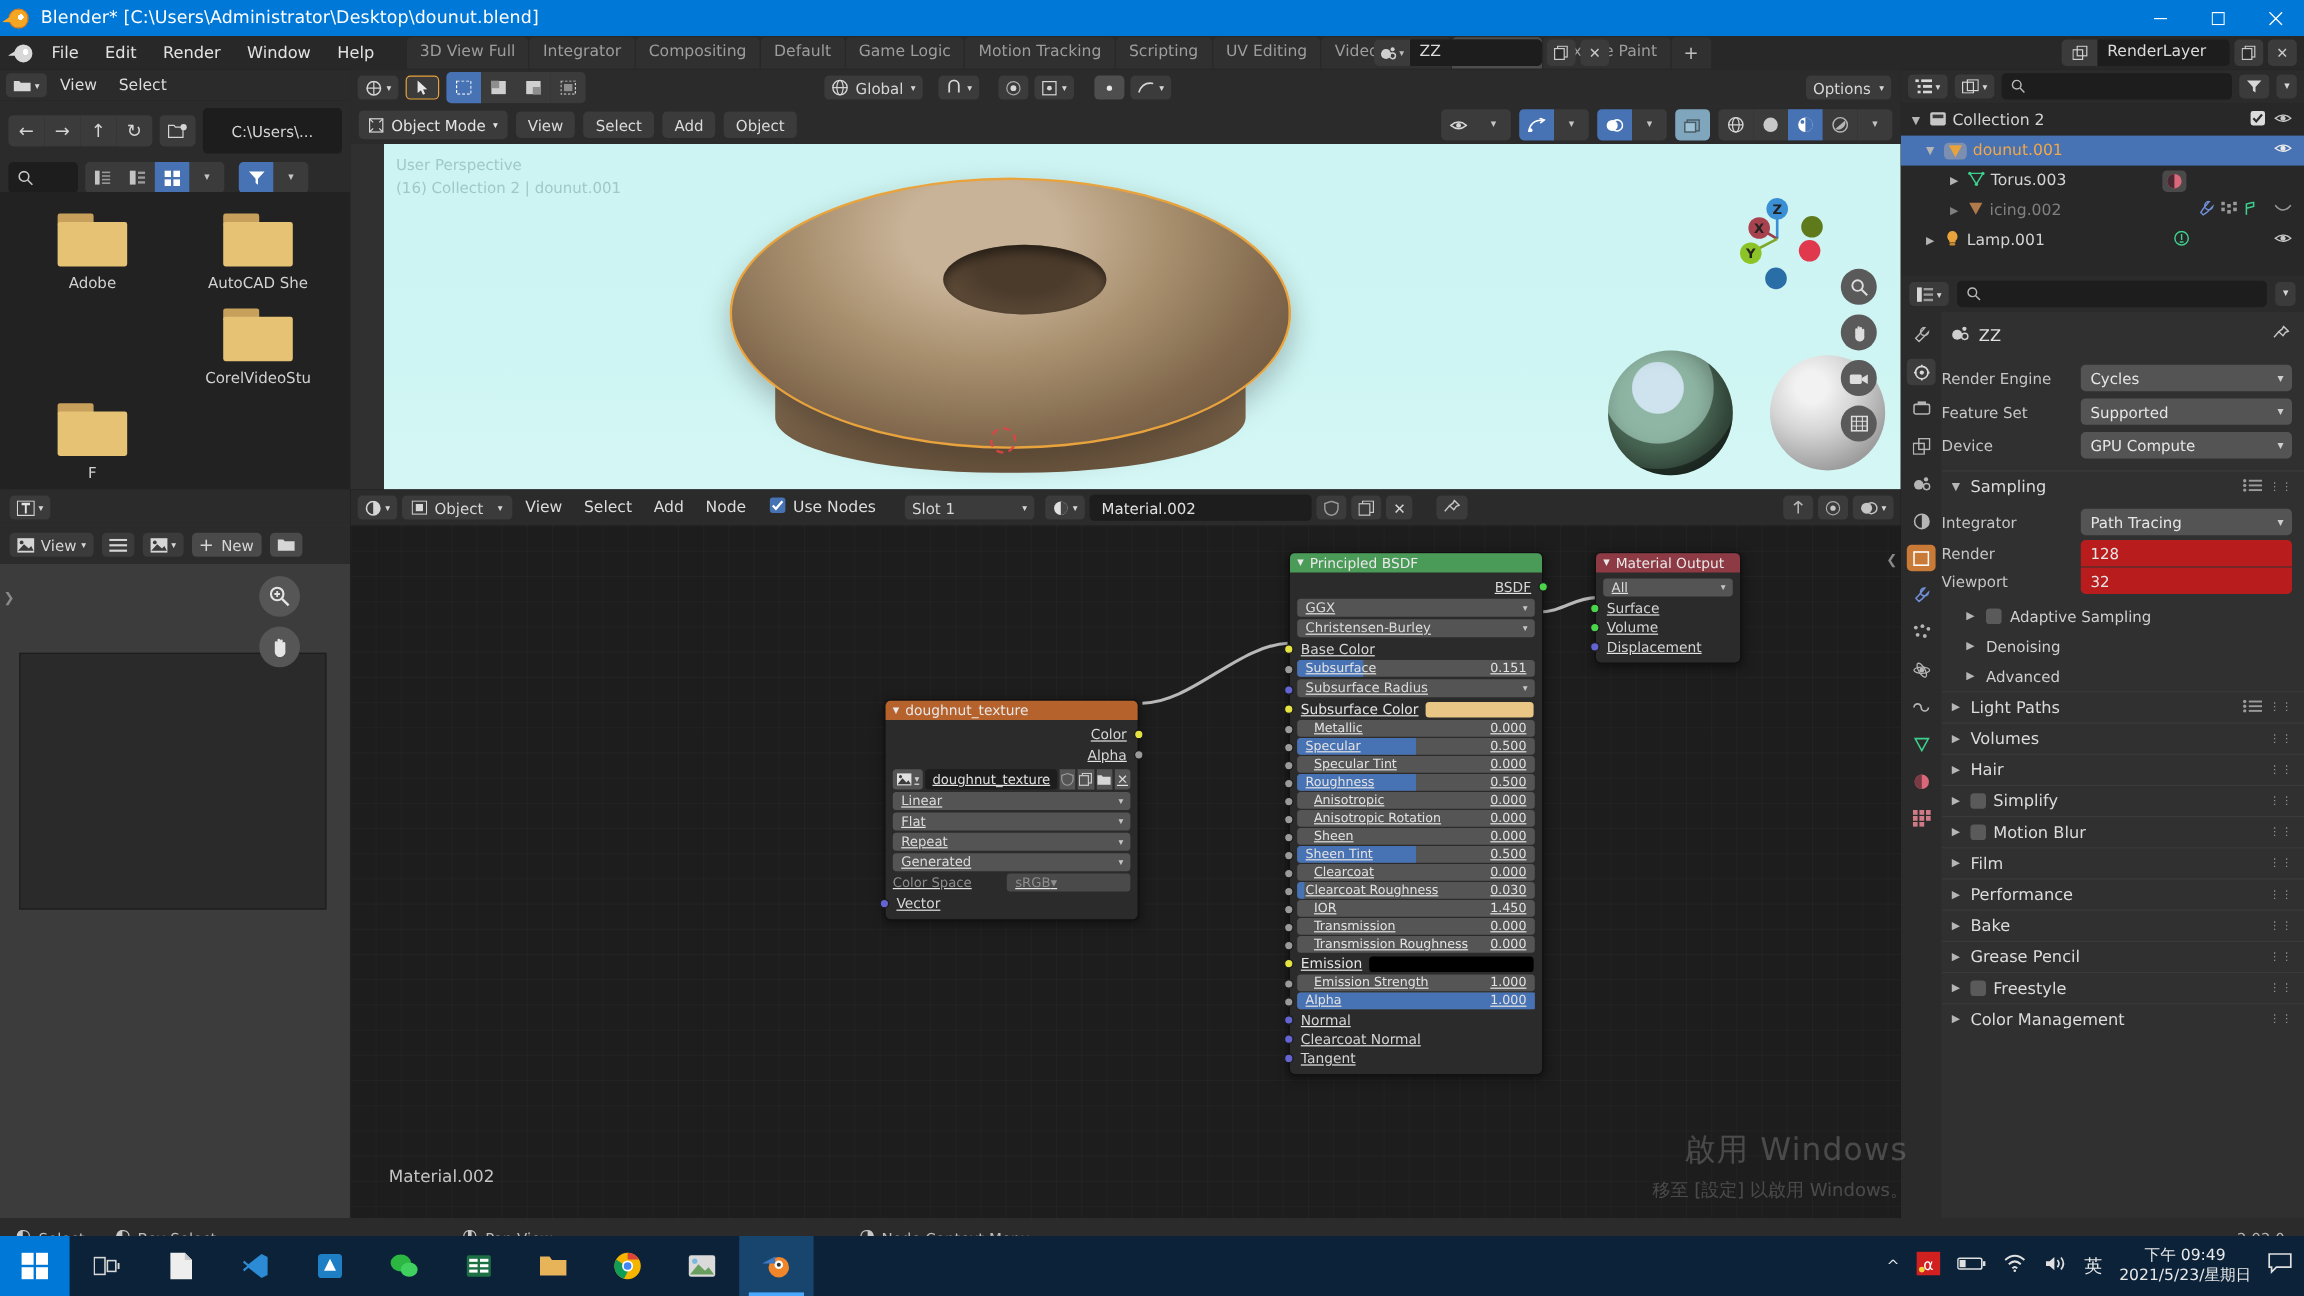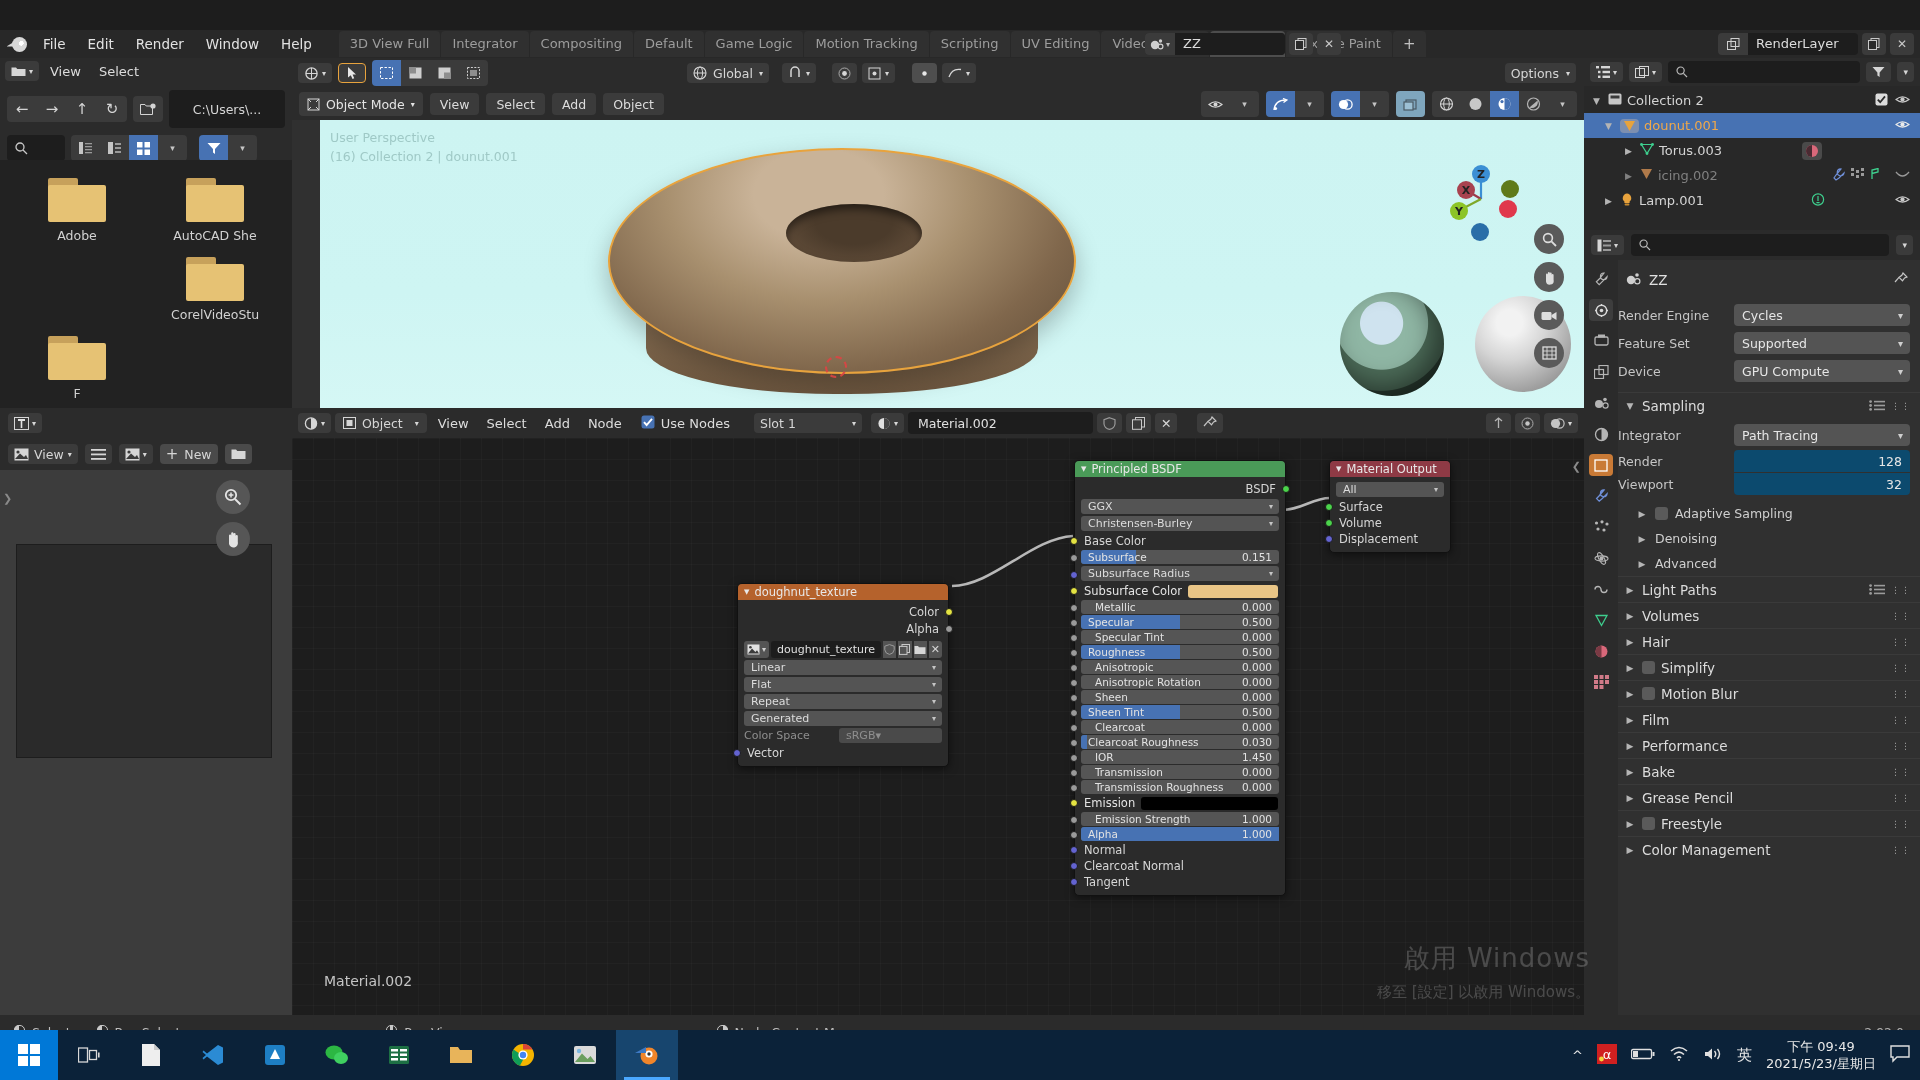--- a/index.html
+++ b/index.html
@@ -165,41 +165,41 @@
   .pr-tabcol { position:absolute; left:0; top:30px; width:34px; bottom:0; background:#2b2b2b; padding-top:8px; display:flex; flex-direction:column; align-items:center; gap:9px;}
   .prtab { width:24px;height:22px; display:flex;align-items:center;justify-content:center; border-radius:4px; font-size:13px;}
   .prtab.active { background:#3d3d3d; }
   .pr-body { position:absolute; left:34px; top:30px; right:0; bottom:0; background:#303030; padding: 6px 0 0 0; overflow:hidden;}
   .pr-idrow { display:flex; align-items:center; height:28px; padding: 0 12px 0 8px; }
   .pr-idrow .nm { font-size:13.5px; color:#e0e0e0; margin-left:8px; flex:1;}
   .prop-row { display:flex; align-items:center; height:26px; margin: 2px 10px 2px 0; gap:8px;}
   .prop-lbl { width: 108px; text-align:left; font-size:12.5px; color:#c6c6c6; }
   .prop-val { flex:1; height:22px; background:#545454; border-radius:4px; display:flex; align-items:center; padding:0 8px; font-size:12.5px; color:#e6e6e6; position:relative;}
   .prop-val .chev { position:absolute; right:7px; color:#cfcfcf; font-size:10px;}
-  .prop-val.num { justify-content:flex-end; background:#0c4a6e; border-radius:0; }
+  .prop-val.num { justify-content:flex-start; background:#b91c1c; border-radius:0; }
   .prop-val.num.first { border-radius:4px 4px 0 0; }
   .prop-val.num.last { border-radius:0 0 4px 4px; }
   .panel-hdr { display:flex; align-items:center; height:26px; padding-left:6px; gap:6px; font-size:13.5px; color:#dcdcdc;}
   .panel-hdr.top { border-top: 1px solid #3a3a3a;}
   .tri { font-size:9px; color:#b5b5b5; width:12px; text-align:center;}
   .sub-hdr { display:flex; align-items:center; height:25px; padding-left:18px; gap:7px; font-size:12.5px; color:#cfcfcf;}
   .cbox { width:13px;height:13px; background:#5a5a5a; border-radius:3px; }
   .dots { position:absolute; right:9px; color:#9b9b9b; font-size:9px; letter-spacing:1px;}
   .row-rel { position:relative; }
 
   
   #shader { left: 292px; top: 408px; width: 1292px; height: 607px; background:#1d1d1d; }
   .sh-header { position:absolute;top:0;left:0;width:100%;height:30px;background:#2b2b2b;display:flex;align-items:center;gap:4px;padding:0 6px;}
   .sh-canvas { position:absolute; top:30px;left:0;right:0;bottom:0; background:#1d1d1d;
     background-image: linear-gradient(rgba(255,255,255,.022) 1px, transparent 1px),
                       linear-gradient(90deg, rgba(255,255,255,.022) 1px, transparent 1px);
     background-size: 21px 21px;}
   .nd { position:absolute; background:#2b2b2b; border-radius:5px; border:1px solid #111; box-shadow: 0 2px 9px rgba(0,0,0,.5);}
   .nd-title { height:16px; border-radius:4px 4px 0 0; display:flex; align-items:center; padding-left:6px; gap:5px; font-size:11.5px; color:#e8e8e8;}
-  .nd-body { padding: 3px 0 5px 0; }
+  .nd-body { padding: 3px 0 5px 0; text-decoration: underline; }
   .nd-out { display:flex; justify-content:flex-end; align-items:center; height:17px; padding-right:9px; font-size:11.5px; color:#d6d6d6; position:relative;}
   .nd-in { display:flex; align-items:center; height:16px; padding-left:9px; font-size:11.5px; color:#d6d6d6; position:relative;}
   .sock { position:absolute; width:8px;height:8px;border-radius:50%; border:1px solid #1a1a1a; }
   .sock.l { left:-5px; } .sock.r { right:-5px; }
   .sk-yellow{background:#e4e342;} .sk-grey{background:#9a9a9a;} .sk-purple{background:#6363d1;}
   .sk-green{background:#4bd44b;}
   .fld { margin: 2px 6px; height:15px; background:#545454; border-radius:3px; display:flex; align-items:center; padding:0 7px; font-size:11px; color:#dcdcdc; position:relative;}
   .fld .chv { position:absolute; right:6px; font-size:8px; color:#c5c5c5;}
   .slider { margin: 1px 6px; height:14px; background:#555; border-radius:3px; position:relative; display:flex; align-items:center; justify-content:space-between; padding:0 7px; font-size:10.5px; color:#e2e2e2;}
   .slider .bar { position:absolute; left:0; top:0; bottom:0; background:#4772b3; border-radius:3px 0 0 3px;}
@@ -229,20 +229,43 @@
   .clock { text-align:center; line-height:17px; font-size:13px; }
   .wm-wm { position:absolute; right: 330px; bottom: 104px; color:rgba(255,255,255,.20); font-size:26px; letter-spacing:1px; pointer-events:none;}
   .wm-wm2 { position:absolute; right: 330px; bottom: 78px; color:rgba(255,255,255,.20); font-size:15px; pointer-events:none;}
   .edge-arrow { position:absolute; color:#8a8a8a; font-size:11px; }
 </style>
 </head>
 <body>
 
 <div class="app">
 
+  <div class="titlebar">
+    <div class="tb-icon">
+        <div class="blender-logo"></div>
+      </div>
+    <div class="tb-title">Blender* [C:\Users\Administrator\Desktop\dounut.blend]</div>
+    <div class="win-ctrls">
+      <div class="win-btn">
+        <svg width="11" height="11" viewBox="0 0 11 11">
+            <rect x="0" y="5" width="11" height="1" fill="#fff"></rect>
+          </svg>
+      </div>
+      <div class="win-btn">
+        <svg width="11" height="11" viewBox="0 0 11 11">
+            <rect x="0.5" y="0.5" width="10" height="10" fill="none" stroke="#fff"></rect>
+          </svg>
+      </div>
+      <div class="win-btn close">
+        <svg width="11" height="11" viewBox="0 0 11 11">
+            <path d="M0 0 L11 11 M11 0 L0 11" stroke="#fff" stroke-width="1.1"></path>
+          </svg>
+      </div>
+    </div>
+  </div>
 
   <div class="topbar">
     <div class="tb-blender-icon">
         <div class="bl"></div>
       </div>
     <div class="menu-item">File</div>
     <div class="menu-item">Edit</div>
     <div class="menu-item">Render</div>
     <div class="menu-item">Window</div>
     <div class="menu-item">Help</div>

